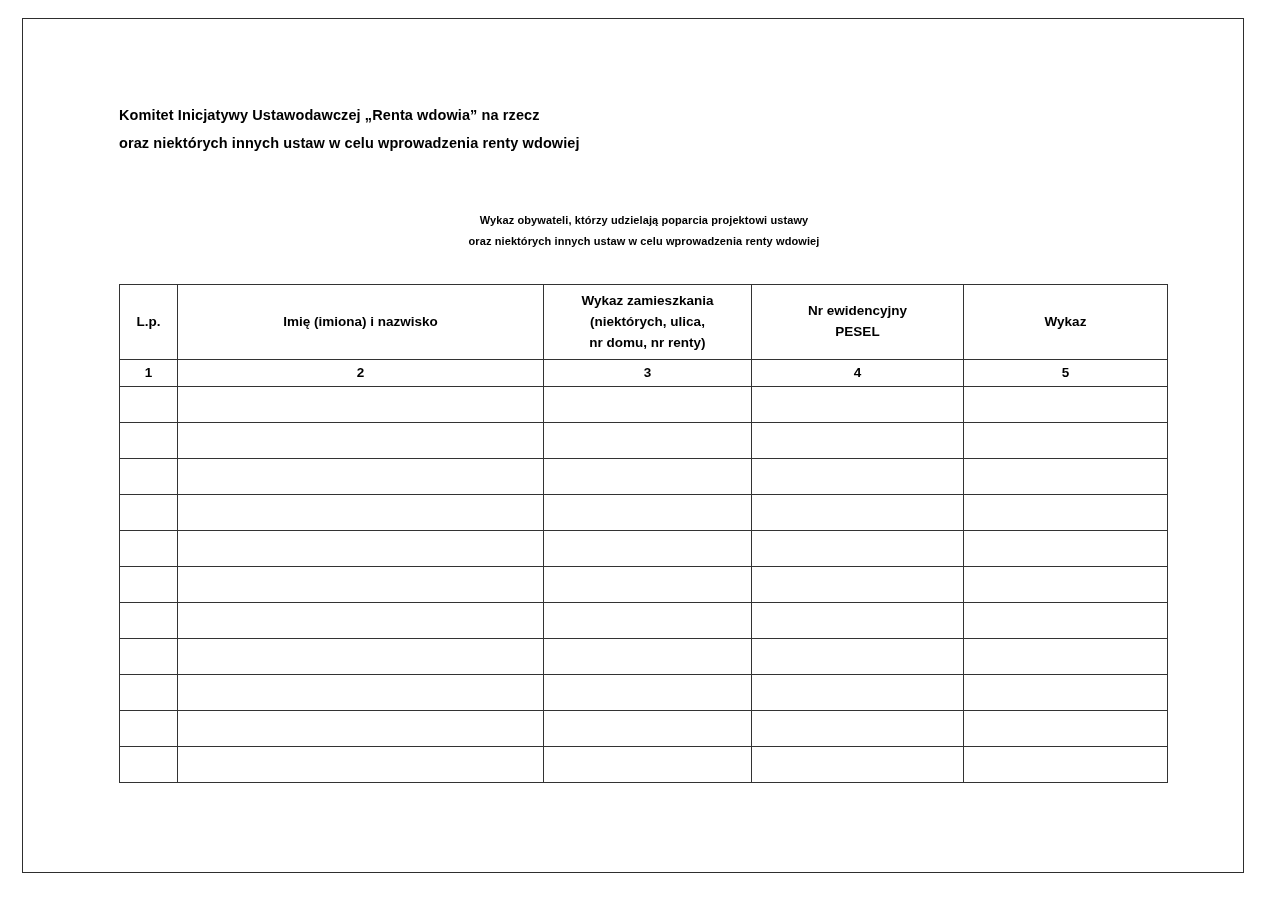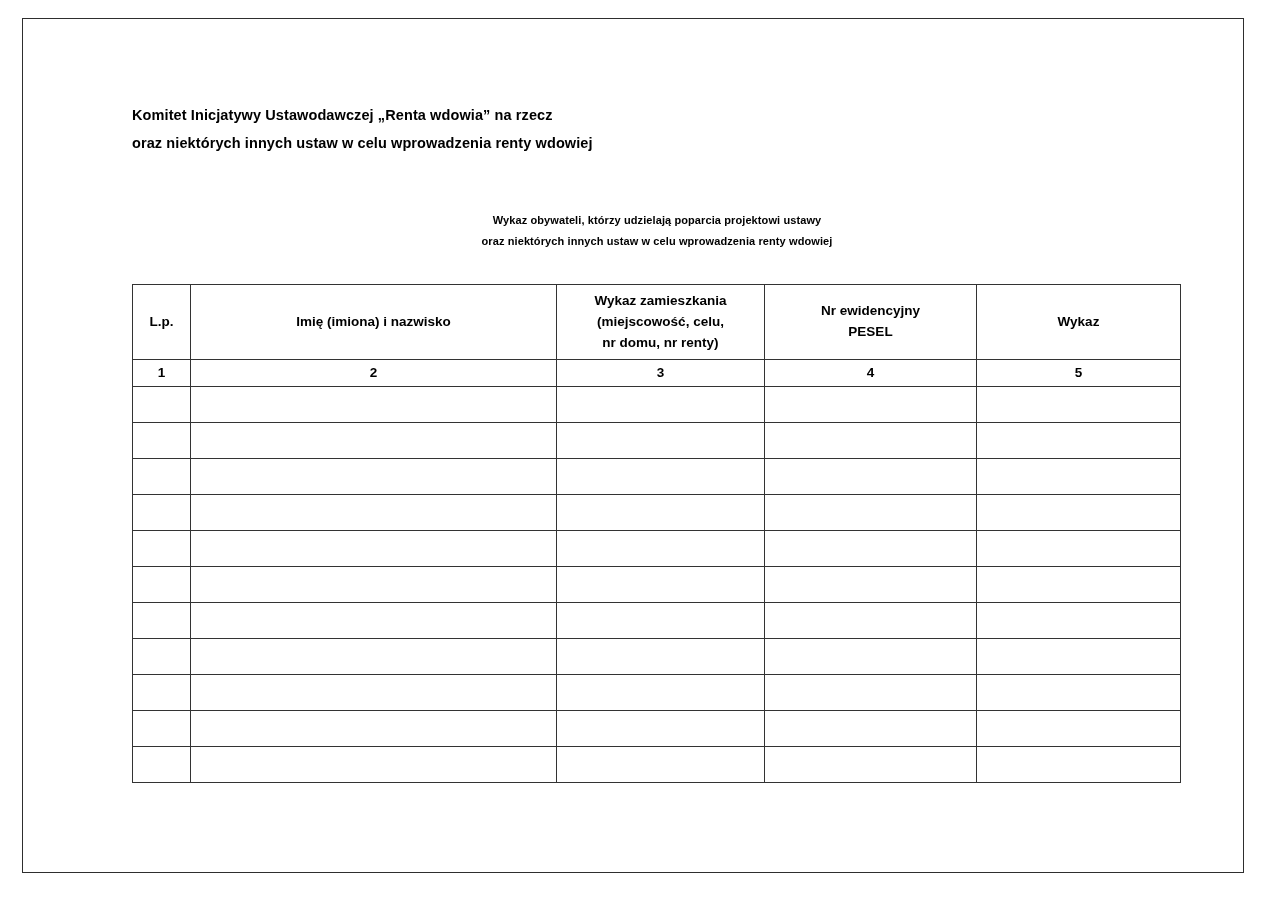--- a/index.html
+++ b/index.html
@@ -18,21 +18,21 @@
     left: 22px;
     top: 18px;
     width: 1222px;
     height: 855px;
     border: 1px solid #2e2e2e;
     background: #ffffff;
     box-sizing: border-box;
   }
   .inner {
     position: absolute;
-    left: 109px;
+    left: 96px;
     top: 82px;
     width: 1050px;
   }
   .committee {
     font-size: 14.5px;
     font-weight: bold;
     line-height: 1.95;
     letter-spacing: 0.1px;
   }
   .committee div {
@@ -111,21 +111,21 @@
       <thead>
         <tr>
           <th>
             <span class="ln">L.p.</span>
           </th>
           <th>
             <span class="ln">Imię (imiona) i nazwisko</span>
           </th>
           <th>
             <span class="ln">Wykaz zamieszkania</span>
-            <span class="ln">(miejscowość, celu,</span>
+            <span class="ln">(niektórych, ulica,</span>
             <span class="ln">nr domu, nr renty)</span>
           </th>
           <th>
             <span class="ln">Nr ewidencyjny</span>
             <span class="ln">PESEL</span>
           </th>
           <th>
             <span class="ln">Wykaz</span>
           </th>
         </tr>

